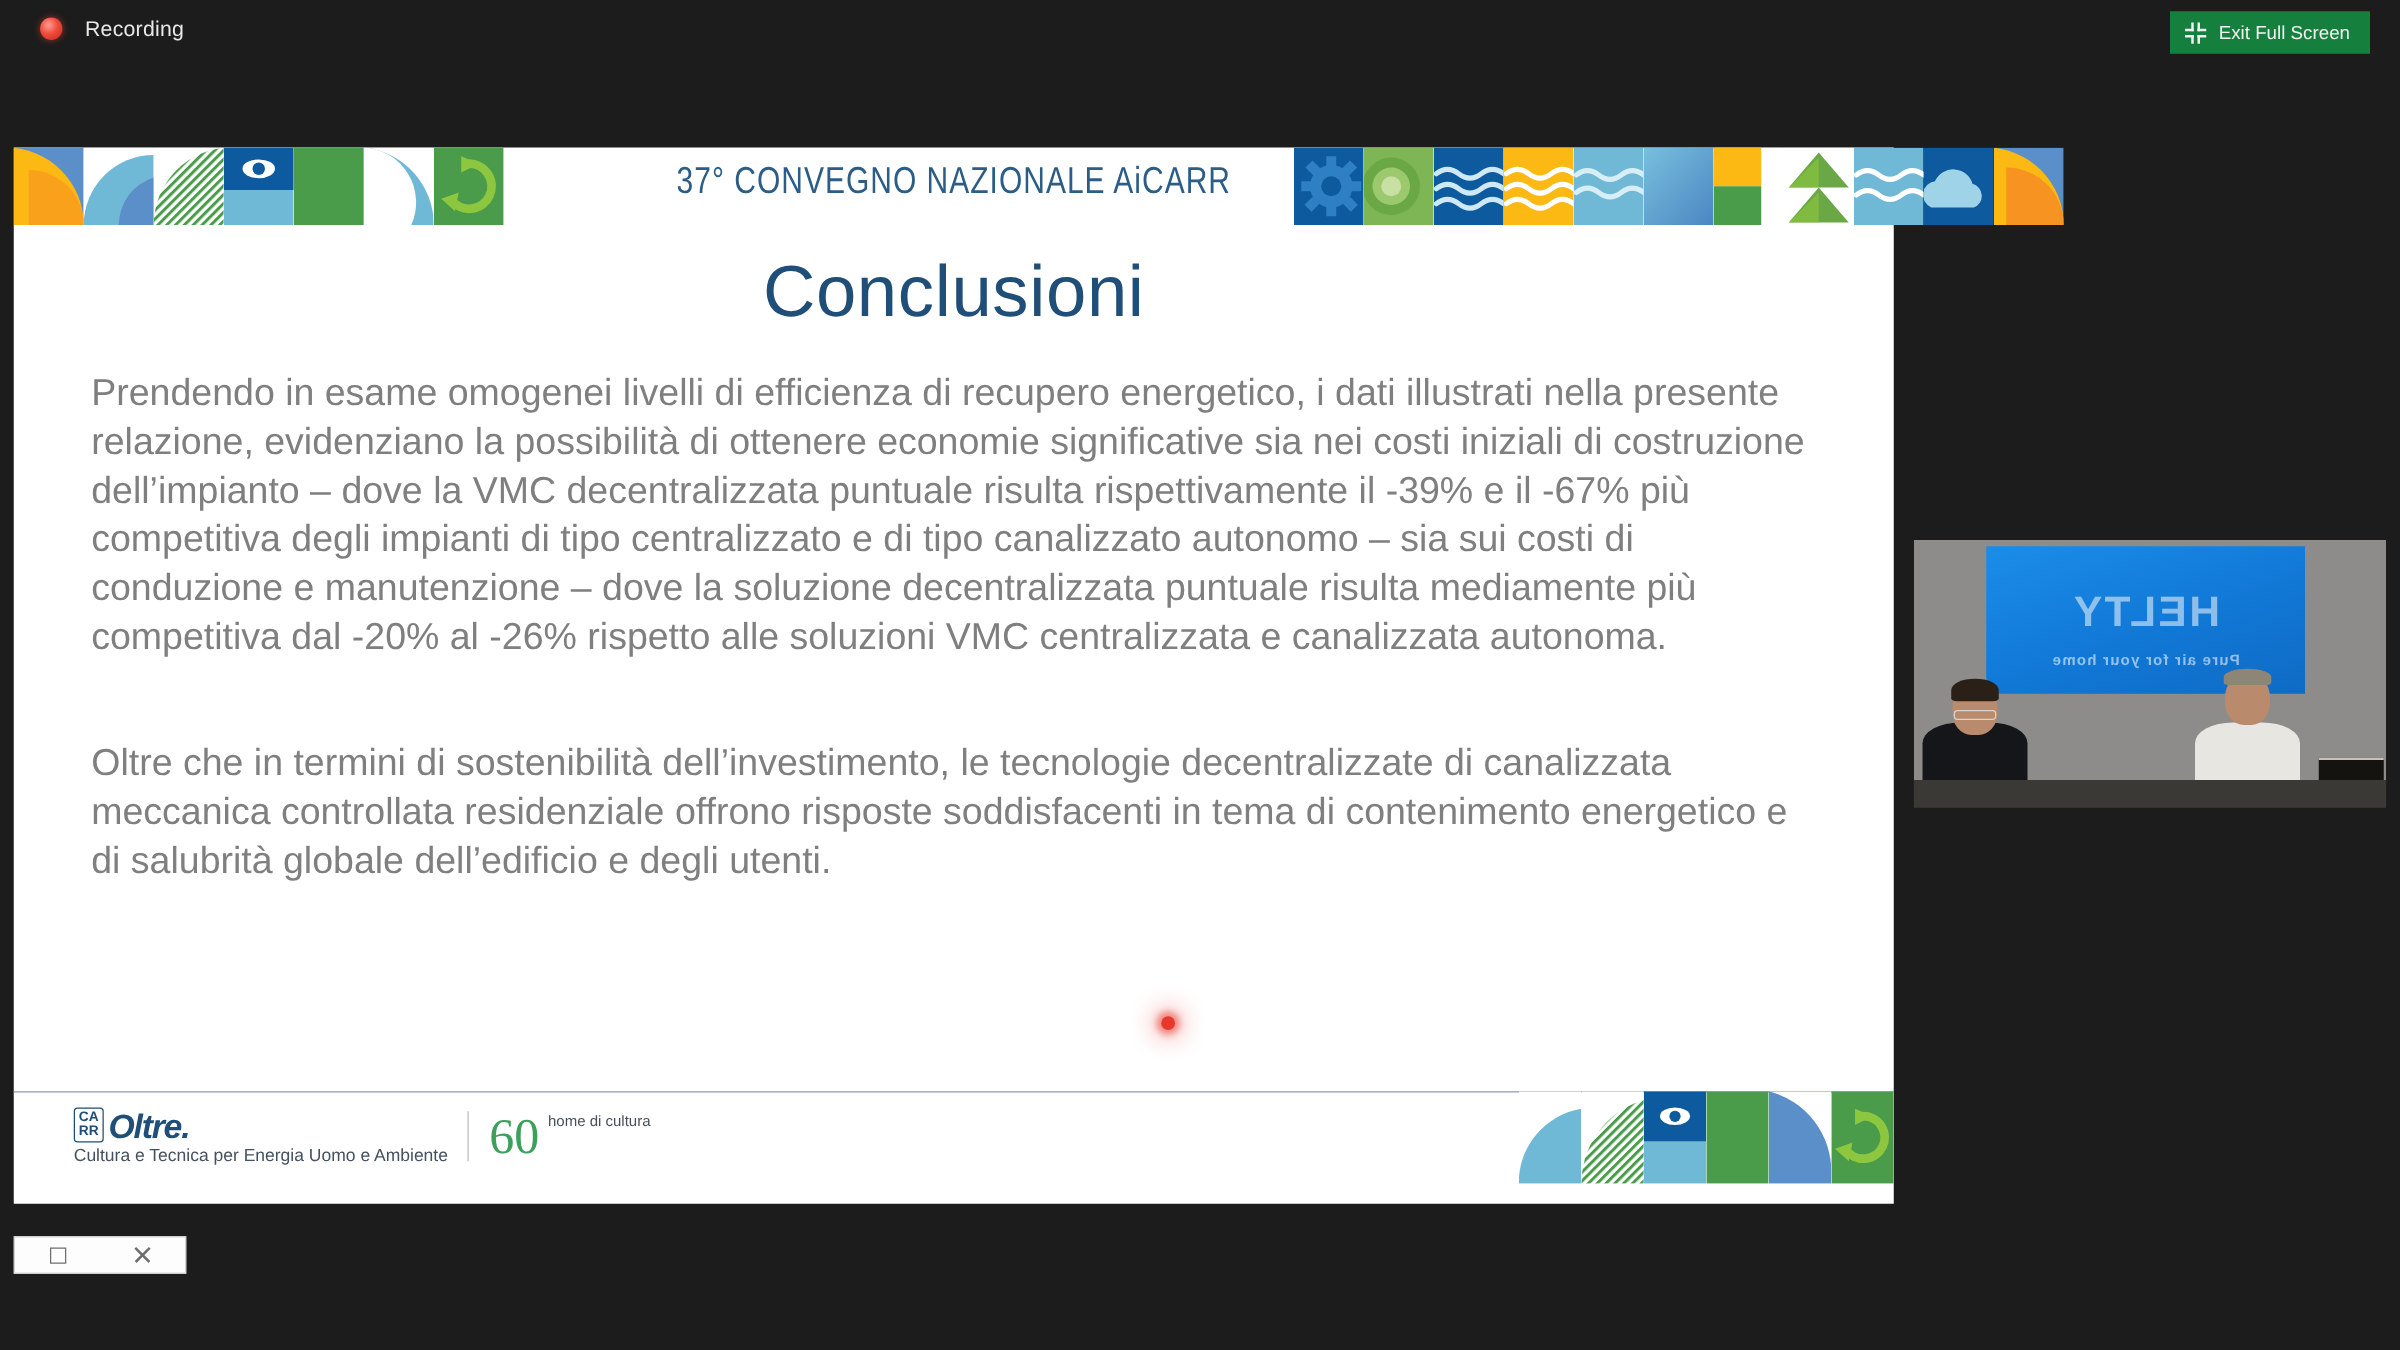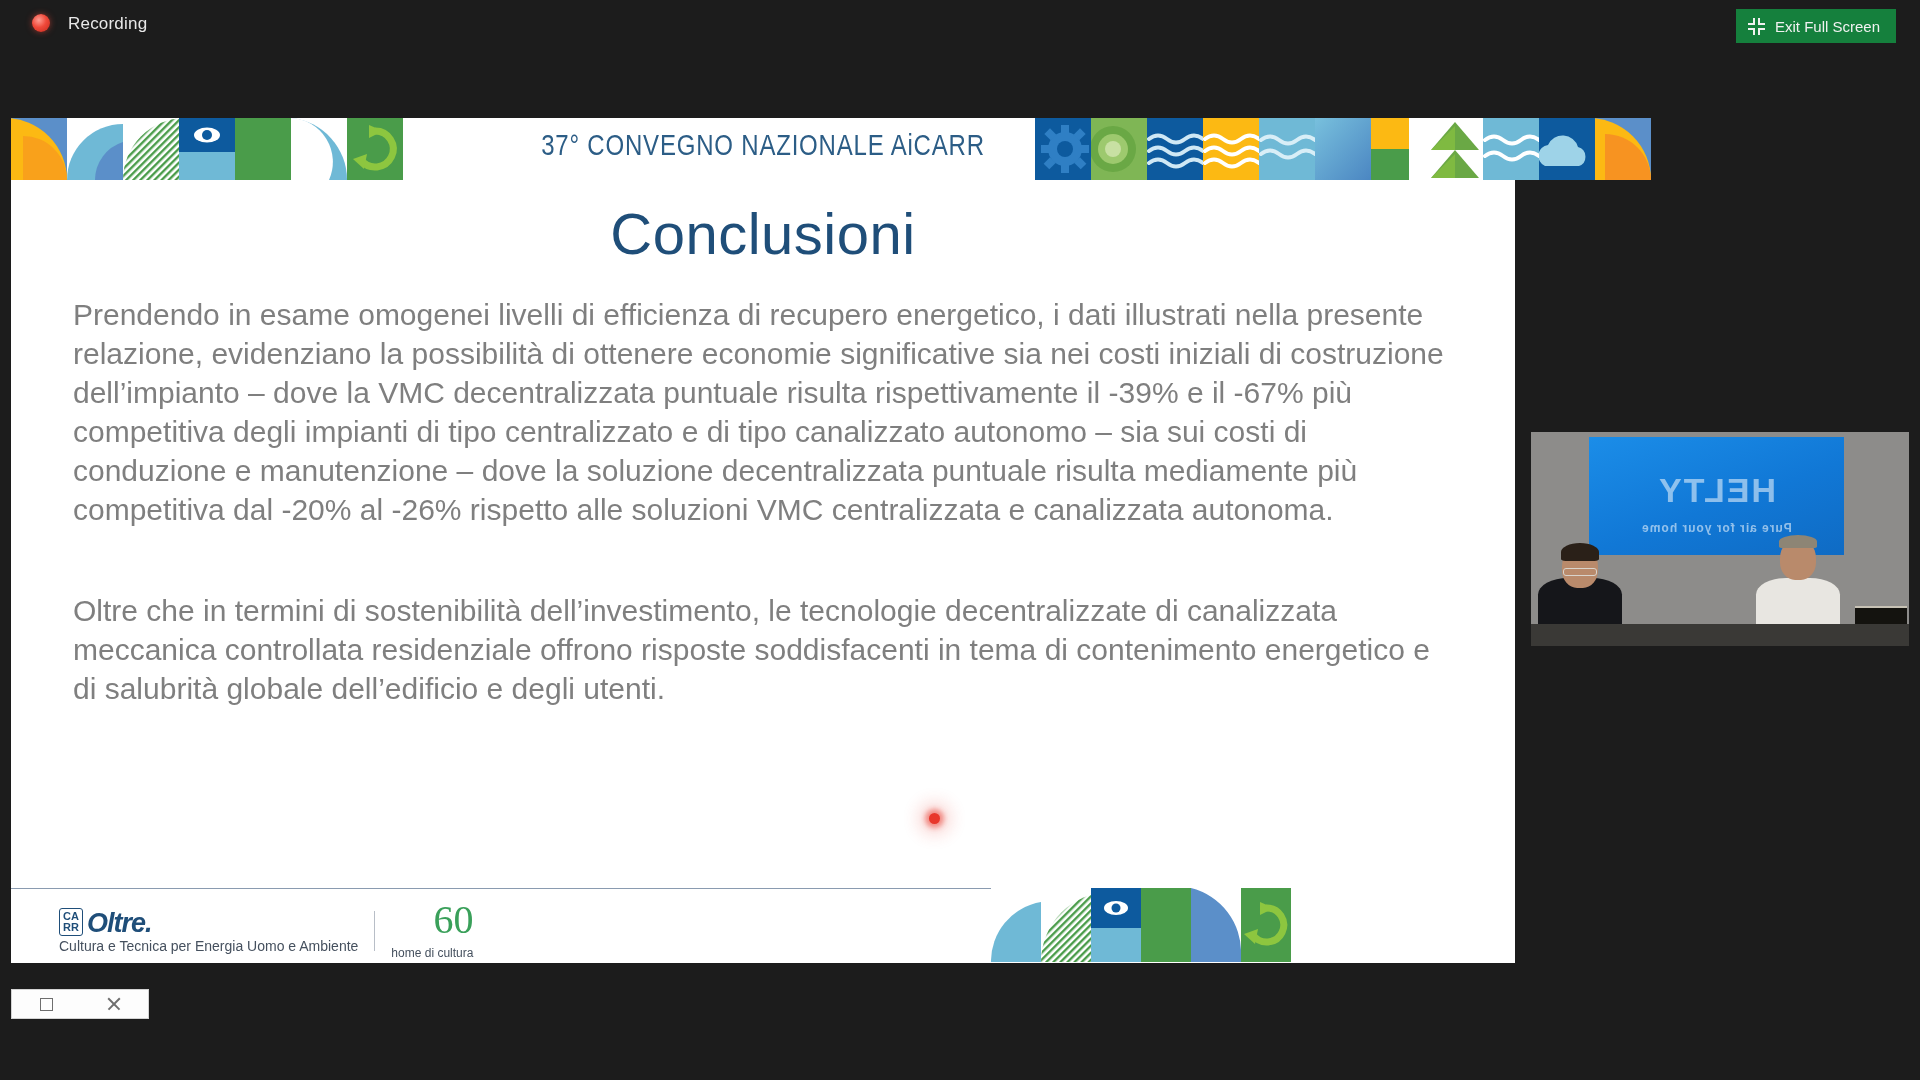--- a/index.html
+++ b/index.html
@@ -78,40 +78,40 @@
     margin: 28px 60px 0 62px;
     color: #7f7f7f;
     font-size: 30px;
     line-height: 39px;
     font-weight: 400;
   }
   .slide-body p + p { margin-top: 62px; }
 
   
   .slide-footer {
-    position: absolute; left: 0; bottom: 1px; width: 1280px; height: 74px;
+    position: absolute; left: 0; bottom: 16px; width: 1504px; height: 74px;
     border-top: 1.5px solid #8a9bb0;
   }
   .logo-block {
     position: absolute; left: 48px; top: 12px;
     display: flex; align-items: center; gap: 16px;
   }
   .aicarr-mark { display: flex; align-items: flex-end; gap: 4px; }
   .carr-box {
     border: 1.6px solid #1f4e79; border-radius: 3px;
     color: #1f4e79; font-size: 11px; font-weight: bold;
     line-height: 11px; padding: 2px 3px; text-align: center;
   }
   .aicarr-word {
     color: #1f4e79; font-size: 27px; font-weight: bold;
     font-style: italic; letter-spacing: -1px; line-height: 26px;
   }
   .aicarr-tag { color: #45505e; font-size: 14px; margin-top: 2px; }
   .sep-line { width: 1px; height: 40px; background: #b8bec7; }
-  .sessanta { display: flex; align-items: flex-end; gap: 7px; flex-direction: column; }
+  .sessanta { display: flex; align-items: flex-start; gap: 7px; }
   .sessanta-num {
     color: #3aa05a; font-size: 40px; font-weight: 400;
     font-family: "Liberation Serif", serif; line-height: 38px;
   }
   .sessanta-txt { color: #45505e; font-size: 12px; }
 
   .footer-center {
     position: absolute; left: 0; right: 0; top: 22px;
     text-align: center; color: #243f66; font-size: 16px;
   }

